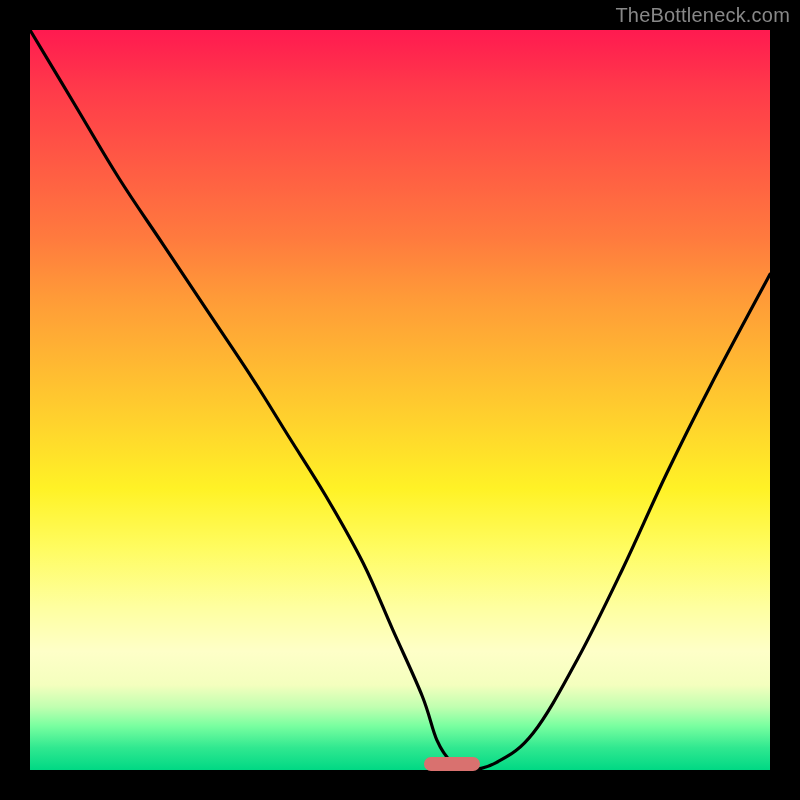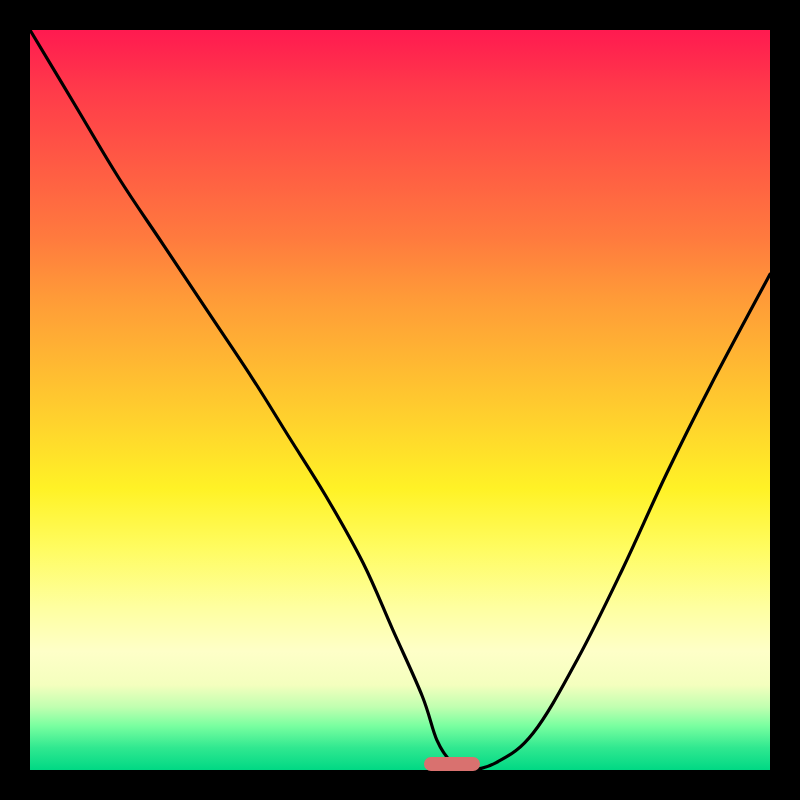--- a/index.html
+++ b/index.html
@@ -70,13 +70,14 @@
 </head>
 <body>
 
 <div class="frame">
   <div class="plot">
     <svg class="curve" viewBox="0 0 740 740" preserveAspectRatio="none">
       <path id="curve-path" fill="none" stroke="#000000" stroke-width="3.2" stroke-linecap="round" d="M 0 0 C 7.991999999999999 13.32, 28.416 47.36, 44.4 74 C 60.384 100.64, 72.816 122.692, 88.8 148 C 104.78399999999999 173.308, 117.216 190.62400000000002, 133.2 214.60000000000002 C 149.184 238.57600000000002, 161.61599999999999 257.224, 177.6 281.2 C 193.584 305.176, 207.348 325.15599999999995, 222 347.79999999999995 C 236.652 370.44399999999996, 245.68 385.688, 259 407 C 272.32 428.312, 282.68 443.556, 296 466.2 C 309.32 488.844, 321.012 508.82399999999996, 333 532.8 C 344.988 556.776, 351.94399999999996 575.424, 362.59999999999997 599.4 C 373.256 623.376, 384.208 646.02, 392.20000000000005 666 C 400.19200000000006 685.98, 401.6720000000001 698.4119999999999, 407.00000000000006 710.4 C 412.32800000000003 722.388, 416.472 727.272, 421.79999999999995 732.6 C 427.12799999999993 737.928, 428.60799999999995 740, 436.59999999999997 740 C 444.592 740, 454.212 739.26, 466.2 732.6 C 478.188 725.94, 488.54800000000006 721.648, 503.20000000000005 703 C 517.8520000000001 684.352, 531.616 658.304, 547.6 629 C 563.5840000000001 599.696, 576.016 573.5, 592 540.2 C 607.984 506.90000000000003, 620.4159999999999 477.3, 636.4 444 C 652.384 410.7, 662.152 391.164, 680.8000000000001 355.2 C 699.4480000000001 319.236, 729.344 264.18, 740 244.2"></path>
     </svg>
     <div id="marker" class="marker" style="left: 421.8px; top: 734.08px; background: rgb(217, 113, 111);"></div>
   </div>
+  <div class="attribution">TheBottleneck.com</div>
 </div>
 
 </body></html>

